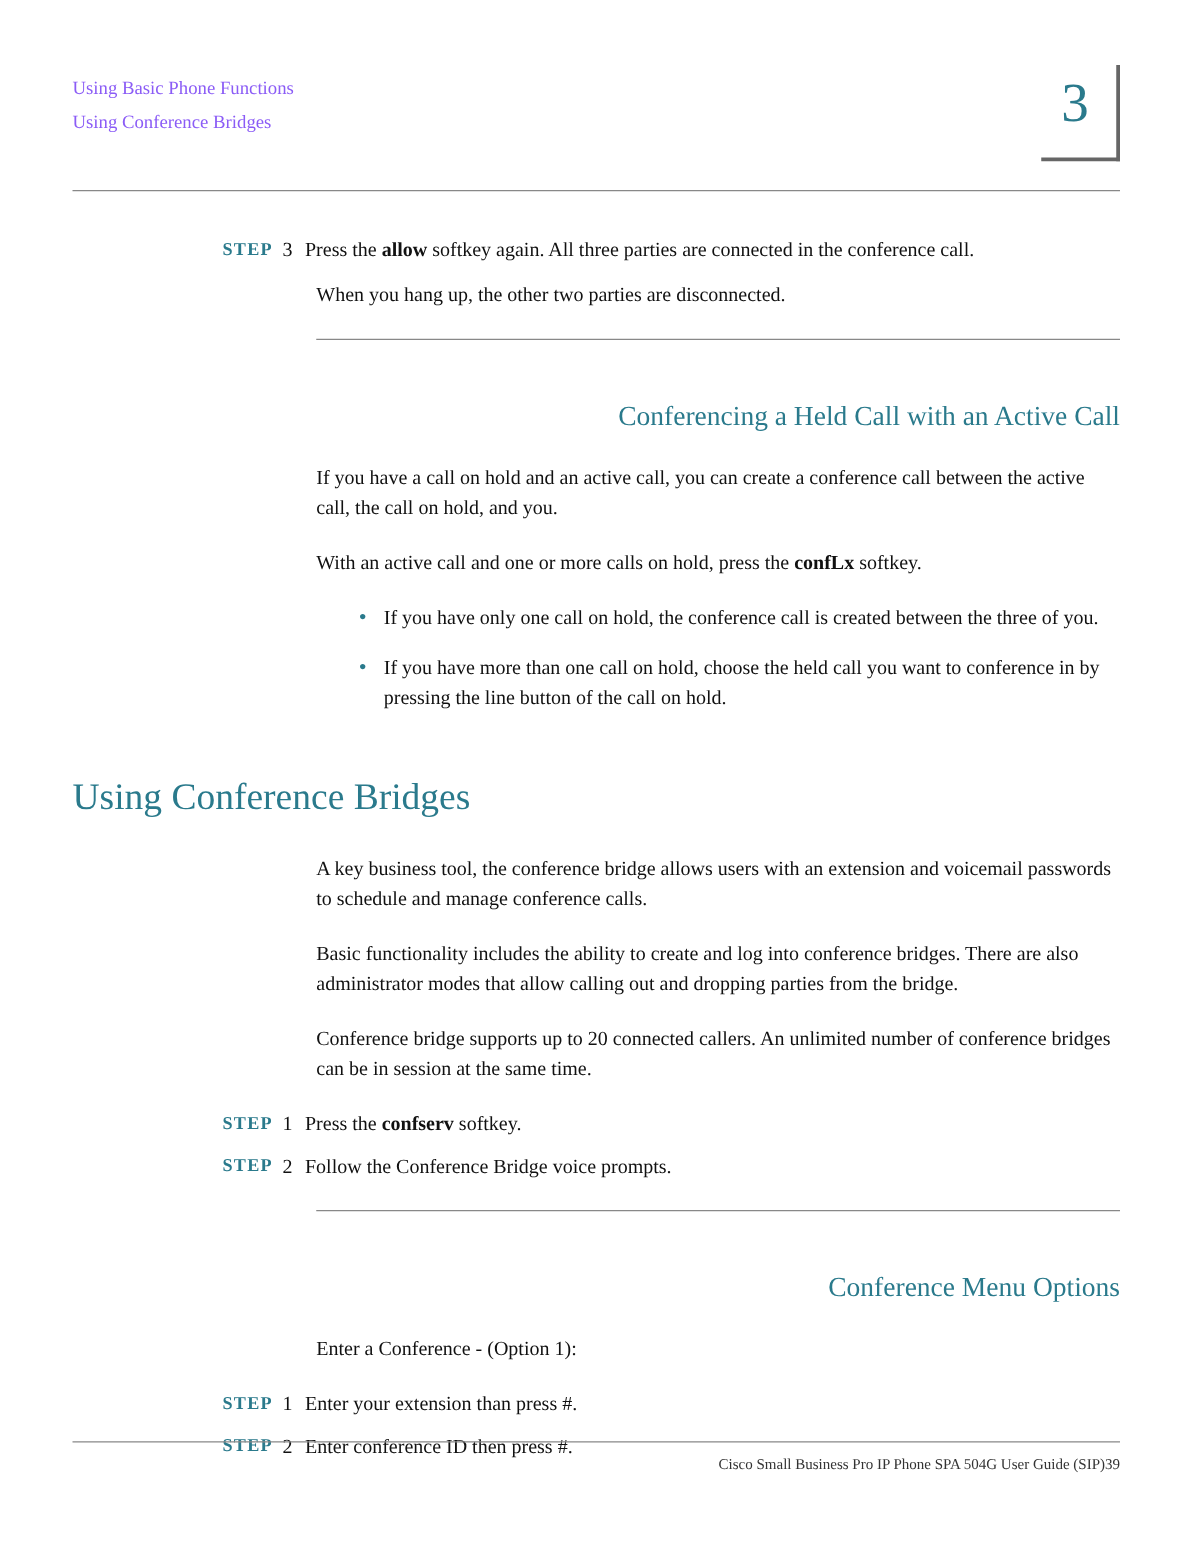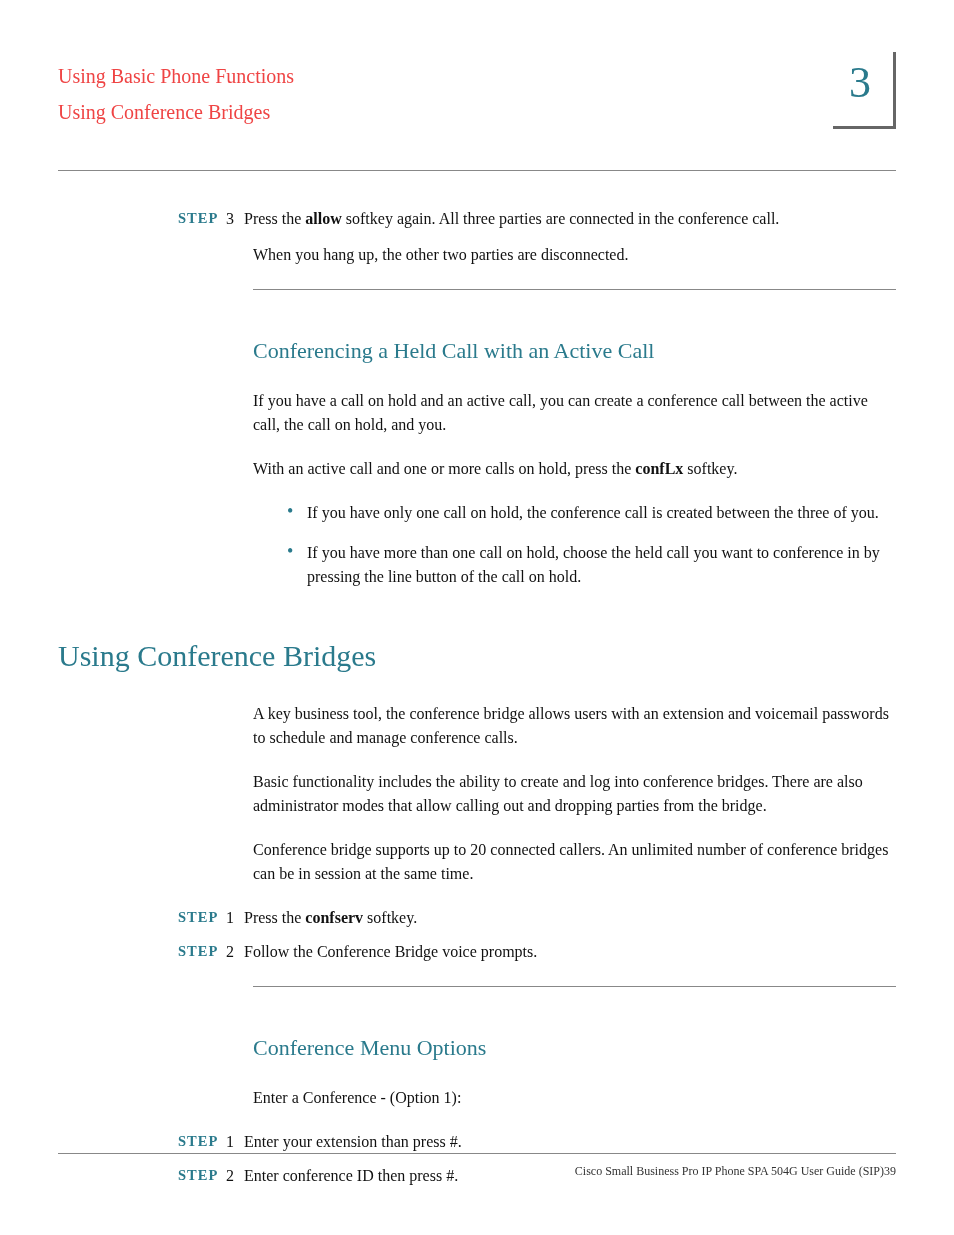--- a/index.html
+++ b/index.html
@@ -17,22 +17,22 @@
     padding: 58px 58px 40px 58px;
     box-sizing: border-box;
     height: 100%;
     position: relative;
   }
   .header {
     position: relative;
     padding-bottom: 40px;
   }
   .breadcrumb {
-    color: #ef4444;
-    font-size: 20px;
+    color: #8b5cf6;
+    font-size: 15px;
     line-height: 1.8;
   }
   .chapter-box {
     position: absolute;
     right: 0;
     top: -6px;
     width: 60px;
     height: 74px;
     border-right: 3px solid #666;
     border-bottom: 3px solid #666;
@@ -88,20 +88,21 @@
   .sub-rule {
     border: none;
     border-top: 1px solid #888;
     margin: 22px 0 44px 0;
   }
   .h2 {
     color: #2a7a8c;
     font-size: 22px;
     font-weight: normal;
     margin: 0 0 22px 0;
+    text-align: right;
   }
   .h1 {
     color: #2a7a8c;
     font-size: 30px;
     font-weight: normal;
     margin: 44px 0 24px 0;
     margin-left: -195px;
   }
   ul.bullets {
     list-style: none;

